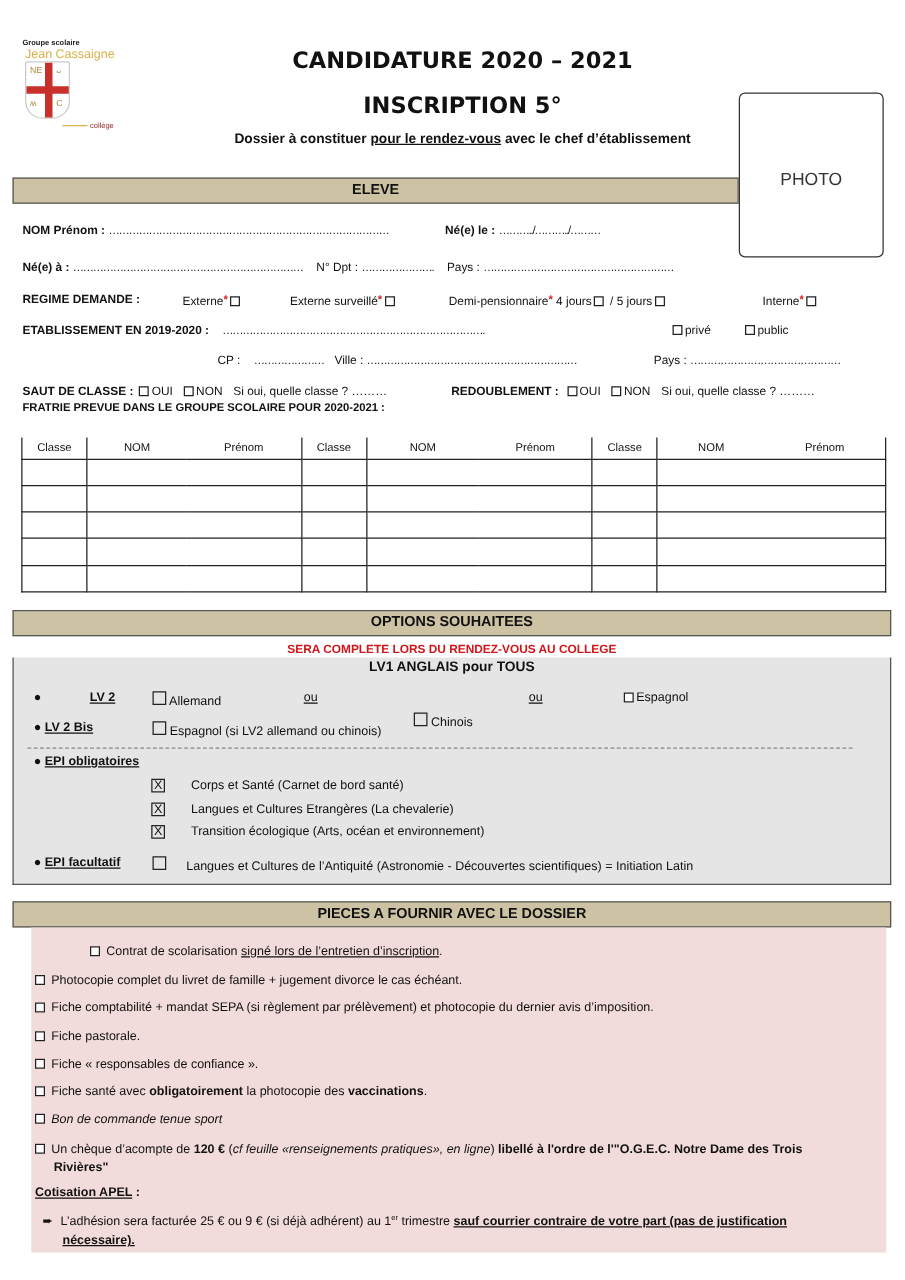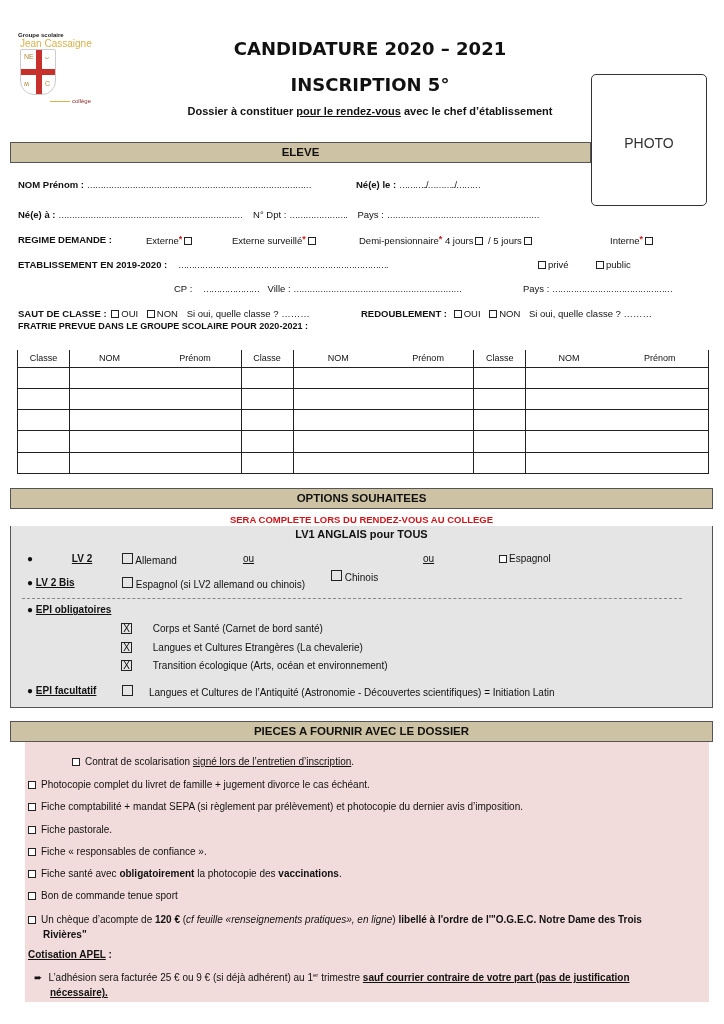--- a/index.html
+++ b/index.html
@@ -303,21 +303,21 @@
 </div>
 <div class="abs piece" style="top:824px;">
   <span class="cb"></span><span>Fiche pastorale.</span>
 </div>
 <div class="abs piece" style="top:846px;">
   <span class="cb"></span><span>Fiche « responsables de confiance ».</span>
 </div>
 <div class="abs piece" style="top:868px;">
   <span class="cb"></span><span>Fiche santé avec </span><b>obligatoirement</b><span> la photocopie des </span><b>vaccinations</b><span>.</span>
 </div>
-<div class="abs piece" style="top:890px;">
+<div class="abs piece" style="top:890px;font-style:italic;">
   <span class="cb"></span><span>Bon de commande tenue sport</span>
 </div>
 <div class="abs piece" style="top:912px;line-height:15px;">
   <span class="cb"></span><span>Un chèque d’acompte de </span><b>120 €</b> (<i>cf feuille «renseignements pratiques», en ligne</i>) <b>libellé à l'ordre de l'"O.G.E.C. Notre Dame des Trois</b><br>
   <b style="margin-left:15px;">Rivières"</b>
 </div>
 
 <div class="abs piece" style="top:949px;">
   <b style="text-decoration:underline;">Cotisation APEL</b><b> :</b>
 </div>

